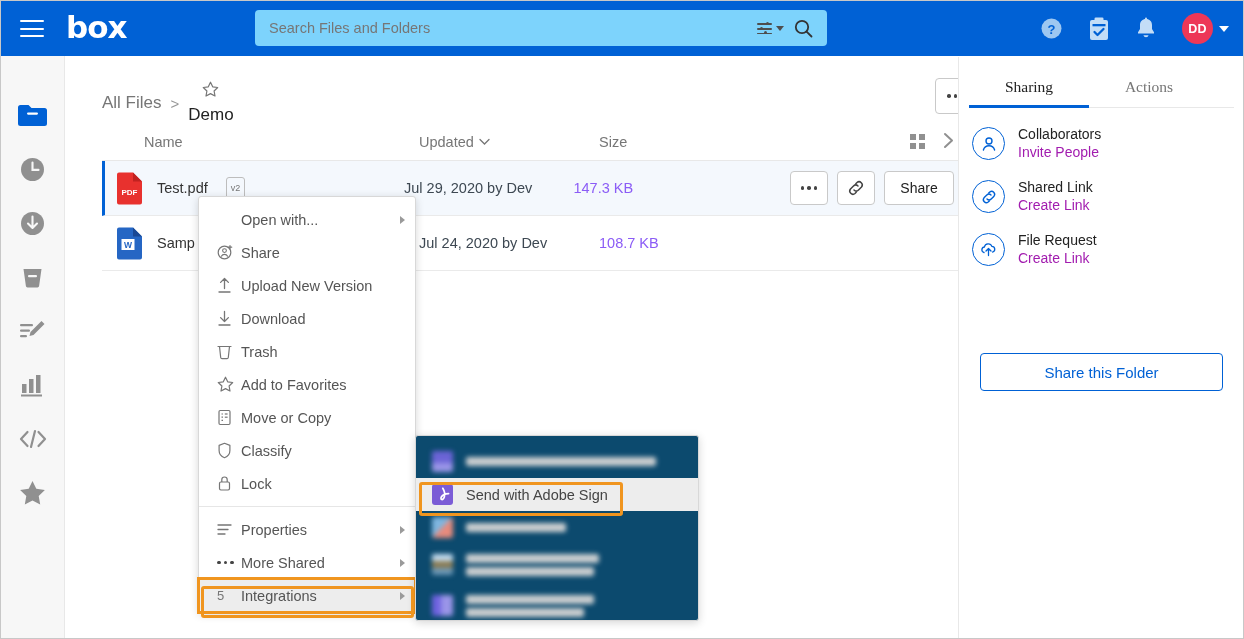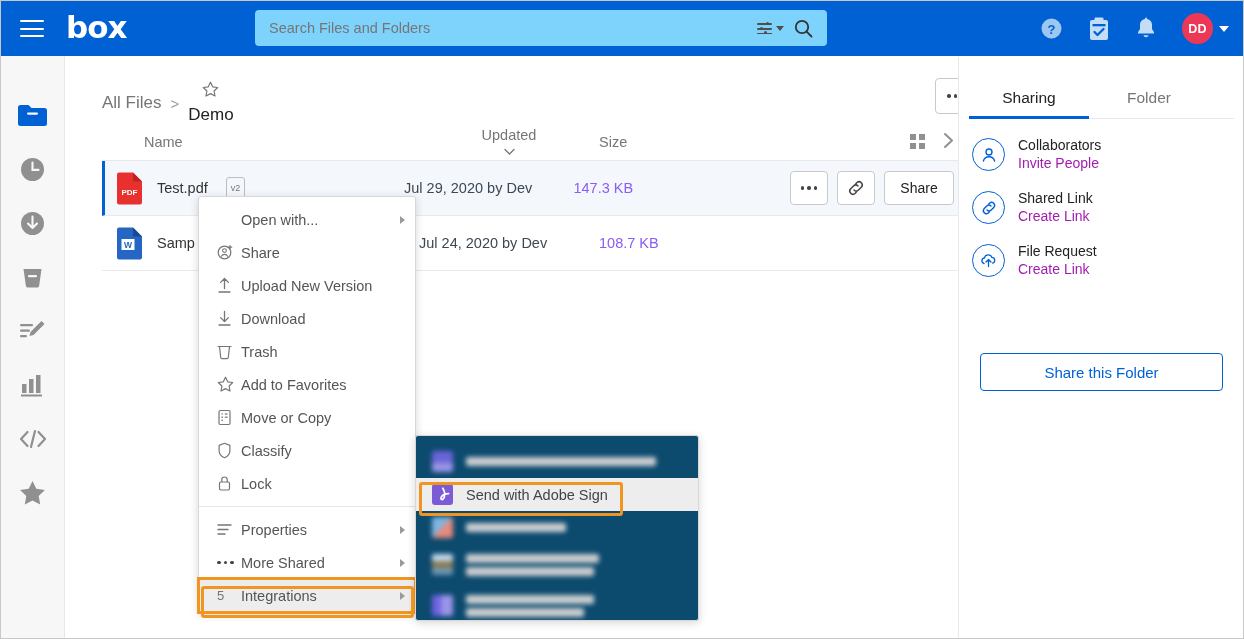--- a/index.html
+++ b/index.html
@@ -148,21 +148,21 @@
   .dots i { width: 3.5px; height: 3.5px; border-radius: 50%; background: #444; display: block; }
 
   
   .table { position: absolute; left: 36px; top: 66px; width: 856px; }
   .thead {
     display: flex; align-items: center; height: 38px;
     font-size: 14.5px; color: #767676;
     border-bottom: 1px solid #e8e8e8;
   }
   .th-name { width: 317px; padding-left: 42px; }
-  .th-upd { width: 180px; display: flex; align-items: center; gap: 5px; flex-direction: column; }
+  .th-upd { width: 180px; display: flex; align-items: center; gap: 5px; }
   .th-size { width: 230px; }
   .th-views { flex: 1; display: flex; align-items: center; justify-content: flex-end; gap: 18px; padding-right: 4px; }
   .grid-ico { display: grid; grid-template-columns: 6px 6px; gap: 3px; cursor: pointer; }
   .grid-ico i { width: 6px; height: 6px; background: #909090; display: block; }
   .chev-r { cursor: pointer; }
 
   .trow {
     display: flex; align-items: center; height: 55px;
     border-bottom: 1px solid #eaeaea; font-size: 14.5px; color: #333;
   }
@@ -179,21 +179,21 @@
   }
   .share-btn { width: 70px; height: 34px; font-size: 14px; color: #222; }
   .sm-btn { width: 38px; height: 34px; }
 
   
   .rpanel {
     position: absolute; right: 0; top: 56px;
     width: 285px; height: 582px;
     border-left: 1px solid #e8e8e8; background: #fff;
   }
-  .rtabs { display: flex; padding: 0 10px; margin-top: 32px; position: relative; }
+  .rtabs { display: flex; padding: 0 10px; margin-top: 21px; position: relative; font-family: Liberation Serif, serif; }
   .rtab {
     font-size: 15.5px; color: #767676; padding: 0 10px 12px 10px;
     cursor: pointer; text-align: center; width: 120px;
   }
   .rtab.active { color: #222; }
   .rtab-underline-base {
     position: absolute; left: 10px; bottom: 0; width: 265px; height: 1px; background: #e8e8e8;
   }
   .rtab-underline {
     position: absolute; left: 10px; bottom: 0; width: 120px; height: 3px; background: #0061d5;
@@ -511,21 +511,21 @@
         <div class="td-upd">Jul 24, 2020 by Dev</div>
         <div class="td-size">108.7 KB</div>
         <div class="td-act"></div>
       </div>
     </div>
   </div>
 
   <div class="rpanel">
     <div class="rtabs">
       <div class="rtab active">Sharing</div>
-      <div class="rtab">Folder</div>
+      <div class="rtab">Actions</div>
       <div class="rtab-underline-base"></div>
       <div class="rtab-underline"></div>
     </div>
 
     <div class="rrow">
       <span class="rcircle">
         <svg width="18" height="18" viewBox="0 0 18 18">
           <circle cx="9" cy="6" r="3" fill="none" stroke="#0061d5" stroke-width="1.4"></circle>
           <path d="M3.4 15 a5.8 5.8 0 0 1 11.2 0" fill="none" stroke="#0061d5" stroke-width="1.4" stroke-linecap="round"></path>
         </svg>

